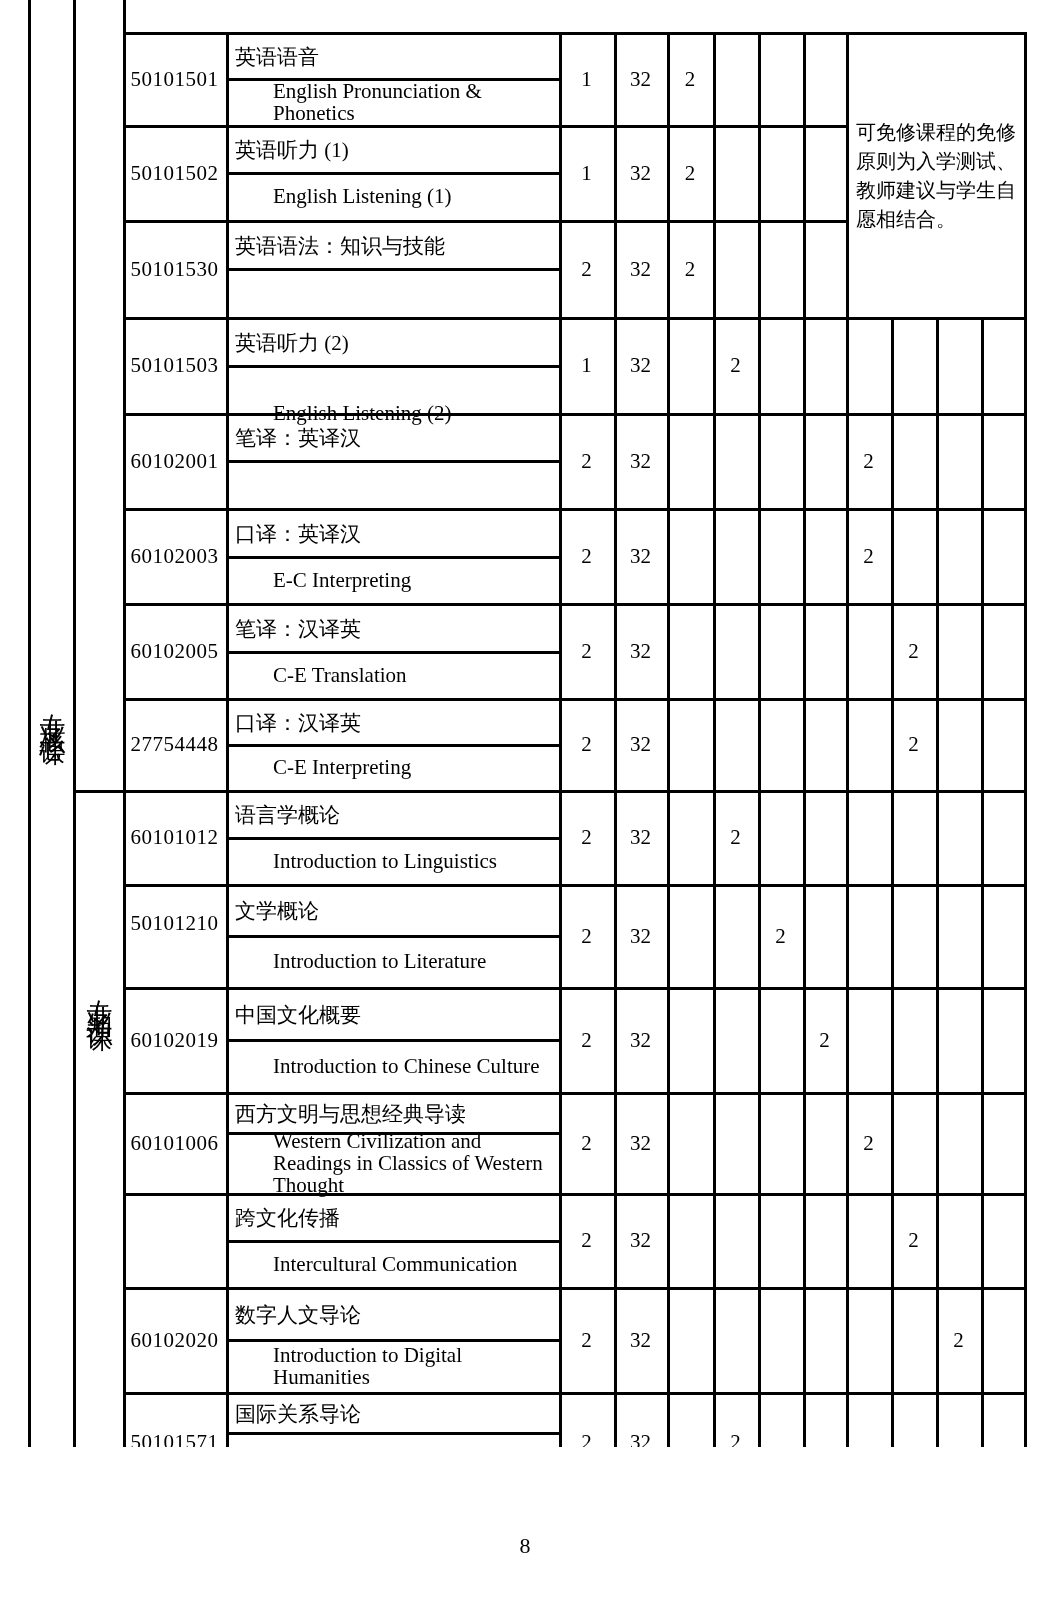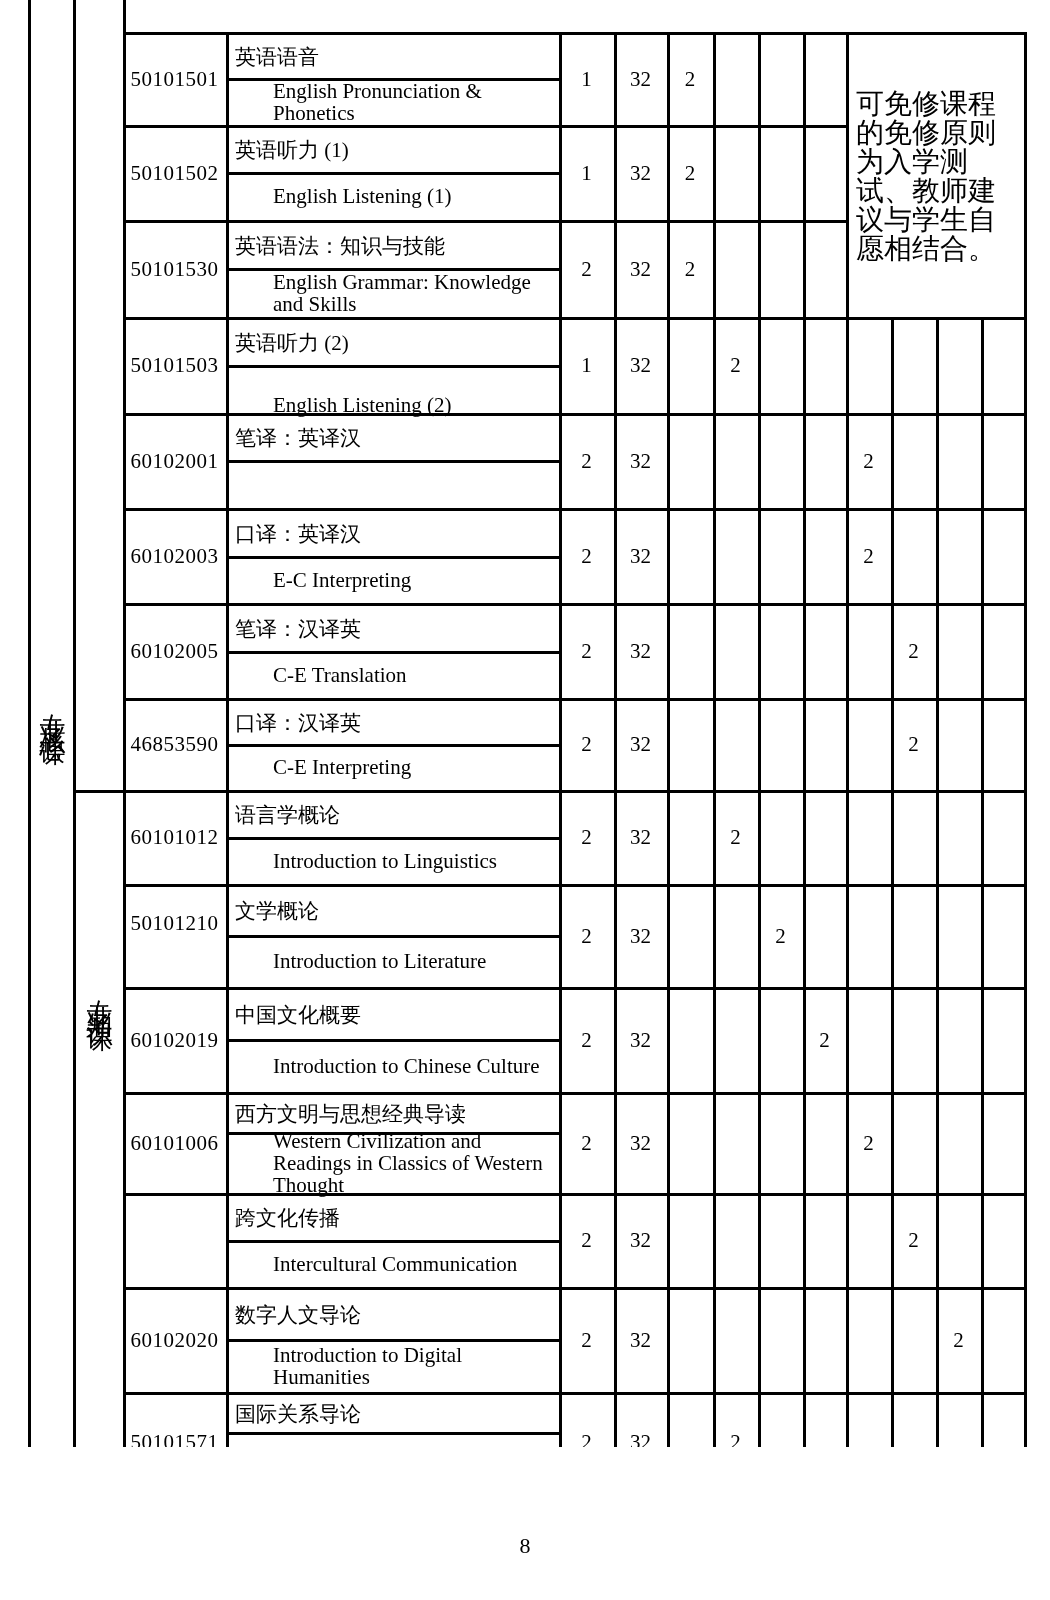--- a/index.html
+++ b/index.html
@@ -13,21 +13,21 @@
   .cell{position:absolute;display:flex;align-items:center;justify-content:center;
         font-size:21px;line-height:22px;white-space:nowrap;}
   .namecell{justify-content:flex-start;padding-left:9px;padding-right:6px;box-sizing:border-box;
             white-space:normal;}
   .zh{font-size:21px;}
   .en{font-size:21px;padding-left:47px;}
   .code{letter-spacing:0.5px;}
   .note{
     position:absolute;left:821px;top:35px;width:175px;height:282px;
     display:flex;align-items:center;box-sizing:border-box;padding:0 2px 0 7px;
-    font-size:28px;line-height:29px;white-space:normal;justify-content:flex-start;
+    font-size:20px;line-height:29px;white-space:normal;justify-content:flex-start;
   }
   .vlabel{
     position:absolute;writing-mode:vertical-rl;text-orientation:upright;
     font-size:26px;letter-spacing:7px;line-height:26px;white-space:nowrap;
   }
   .pagenum{position:absolute;left:0;top:1533px;width:1050px;text-align:center;font-size:22px;}
 </style>
 </head>
 <body>
 
@@ -96,28 +96,27 @@
 
     <div class="cell code" style="left:95px;top:125px;width:103px;height:95px">50101502</div>
     <div class="cell namecell zh" style="left:198px;top:128px;width:333px;height:44px">英语听力 (1)</div>
     <div class="cell namecell en" style="left:198px;top:175px;width:333px;height:42px">English Listening (1)</div>
     <div class="cell" style="left:531px;top:125px;width:55px;height:95px">1</div>
     <div class="cell" style="left:586px;top:125px;width:53px;height:95px">32</div>
     <div class="cell" style="left:639px;top:125px;width:46px;height:95px">2</div>
 
     <div class="cell code" style="left:95px;top:220px;width:103px;height:97px">50101530</div>
     <div class="cell namecell zh" style="left:198px;top:223px;width:333px;height:45px">英语语法：知识与技能</div>
-    <div class="cell namecell en" style="left:198px;top:271px;width:333px;height:43px">English Grammar: Knowledge and Skills</div>
     <div class="cell" style="left:531px;top:220px;width:55px;height:97px">2</div>
     <div class="cell" style="left:586px;top:220px;width:53px;height:97px">32</div>
     <div class="cell" style="left:639px;top:220px;width:46px;height:97px">2</div>
 
     <div class="cell code" style="left:95px;top:317px;width:103px;height:96px">50101503</div>
     <div class="cell namecell zh" style="left:198px;top:320px;width:333px;height:45px">英语听力 (2)</div>
-    <div class="cell namecell en" style="left:198px;top:384px;width:280px;height:42px">English Listening (2)</div>
+    <div class="cell namecell en" style="left:198px;top:392px;width:280px;height:42px">English Listening (2)</div>
     <div class="cell" style="left:531px;top:317px;width:55px;height:96px">1</div>
     <div class="cell" style="left:586px;top:317px;width:53px;height:96px">32</div>
     <div class="cell" style="left:685px;top:317px;width:45px;height:96px">2</div>
 
     <div class="cell code" style="left:95px;top:413px;width:103px;height:95px">60102001</div>
     <div class="cell namecell zh" style="left:198px;top:416px;width:333px;height:44px">笔译：英译汉</div>
     <div class="cell" style="left:531px;top:413px;width:55px;height:95px">2</div>
     <div class="cell" style="left:586px;top:413px;width:53px;height:95px">32</div>
     <div class="cell" style="left:818px;top:413px;width:45px;height:95px">2</div>
 
@@ -128,21 +127,21 @@
     <div class="cell" style="left:586px;top:508px;width:53px;height:95px">32</div>
     <div class="cell" style="left:818px;top:508px;width:45px;height:95px">2</div>
 
     <div class="cell code" style="left:95px;top:603px;width:103px;height:95px">60102005</div>
     <div class="cell namecell zh" style="left:198px;top:606px;width:333px;height:45px">笔译：汉译英</div>
     <div class="cell namecell en" style="left:198px;top:654px;width:333px;height:41px">C-E Translation</div>
     <div class="cell" style="left:531px;top:603px;width:55px;height:95px">2</div>
     <div class="cell" style="left:586px;top:603px;width:53px;height:95px">32</div>
     <div class="cell" style="left:863px;top:603px;width:45px;height:95px">2</div>
 
-    <div class="cell code" style="left:95px;top:698px;width:103px;height:92px">46853590</div>
+    <div class="cell code" style="left:95px;top:698px;width:103px;height:92px">27754448</div>
     <div class="cell namecell zh" style="left:198px;top:701px;width:333px;height:43px">口译：汉译英</div>
     <div class="cell namecell en" style="left:198px;top:747px;width:333px;height:40px">C-E Interpreting</div>
     <div class="cell" style="left:531px;top:698px;width:55px;height:92px">2</div>
     <div class="cell" style="left:586px;top:698px;width:53px;height:92px">32</div>
     <div class="cell" style="left:863px;top:698px;width:45px;height:92px">2</div>
 
     <div class="cell code" style="left:95px;top:790px;width:103px;height:94px">60101012</div>
     <div class="cell namecell zh" style="left:198px;top:793px;width:333px;height:44px">语言学概论</div>
     <div class="cell namecell en" style="left:198px;top:840px;width:333px;height:41px">Introduction to Linguistics</div>
     <div class="cell" style="left:531px;top:790px;width:55px;height:94px">2</div>

